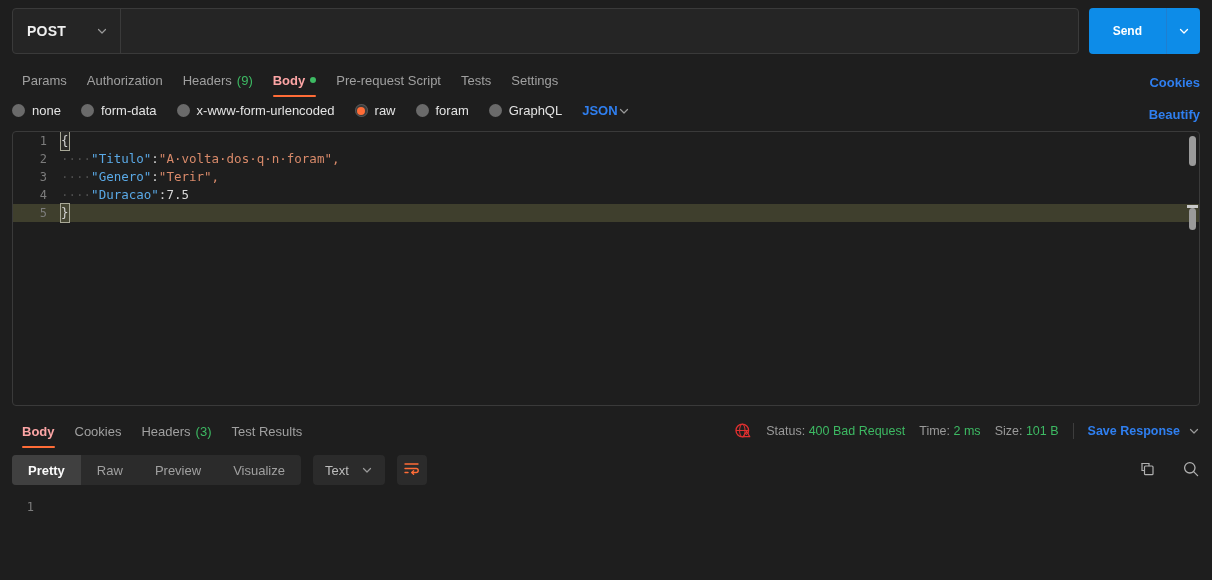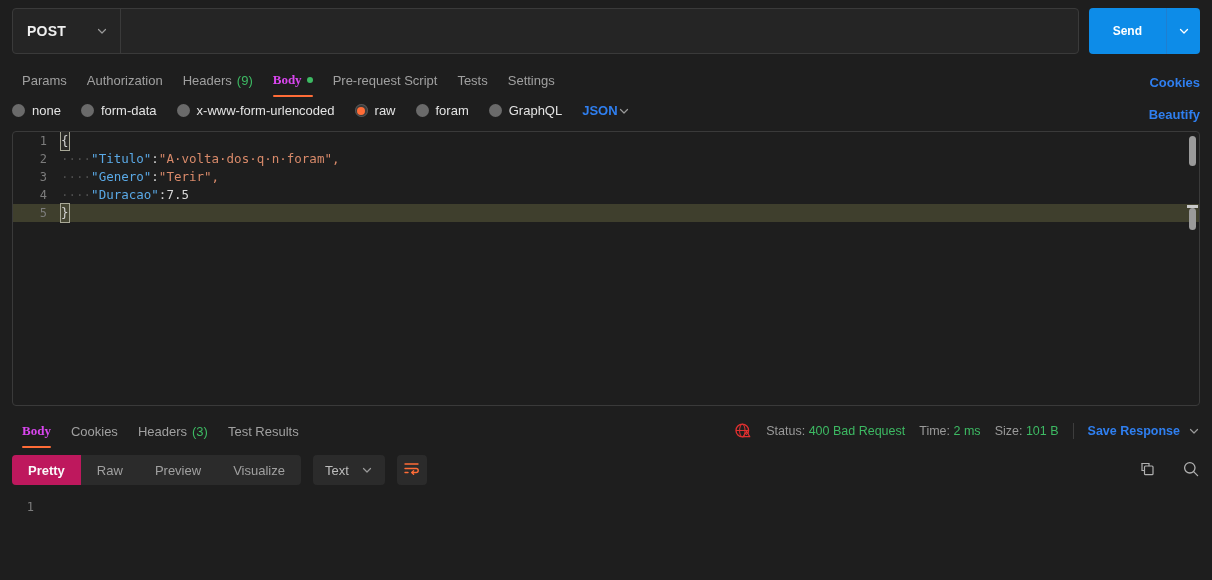--- a/index.html
+++ b/index.html
@@ -61,21 +61,21 @@
     display: flex; align-items: flex-end;
     padding: 0 12px; height: 34px;
     position: relative;
   }
   .tab {
     position: relative;
     display: flex; align-items: center; gap: 5px;
     height: 34px; padding: 0 10px;
     font-size: 13px; color: #a0a0a0; cursor: pointer;
   }
-  .tab.active { color: #d946ef; font-weight: bold; font-family: Liberation Serif, serif; }
+  .tab.active { color: #fca5a5; font-weight: bold; }
   .tab.active::after {
     content: ""; position: absolute; left: 10px; right: 10px; bottom: 0;
     height: 2px; background: #ff6c37; border-radius: 1px;
   }
   .tab .count { color: #3dba63; font-weight: normal; }
   .dot-green {
     width: 6px; height: 6px; border-radius: 50%;
     background: #3dba63; display: inline-block;
   }
   .link-right {
@@ -179,21 +179,21 @@
     padding: 6px 12px; height: 44px; position: relative;
   }
   .segmented {
     display: flex; background: #2b2b2b; border-radius: 4px; overflow: hidden;
     height: 30px;
   }
   .seg {
     display: flex; align-items: center; padding: 0 16px;
     font-size: 13px; color: #a0a0a0; cursor: pointer;
   }
-  .seg.active { background: #be185d; color: #fafafa; font-weight: bold; }
+  .seg.active { background: #404040; color: #fafafa; font-weight: bold; }
   .text-select {
     display: flex; align-items: center; gap: 12px;
     height: 30px; padding: 0 12px; margin-left: 12px;
     background: #2b2b2b; border-radius: 4px;
     font-size: 13px; color: #bdbdbd; cursor: pointer;
   }
   .wrap-btn {
     display: flex; align-items: center; justify-content: center;
     width: 30px; height: 30px; margin-left: 12px;
     background: #2b2b2b; border-radius: 4px; cursor: pointer;

